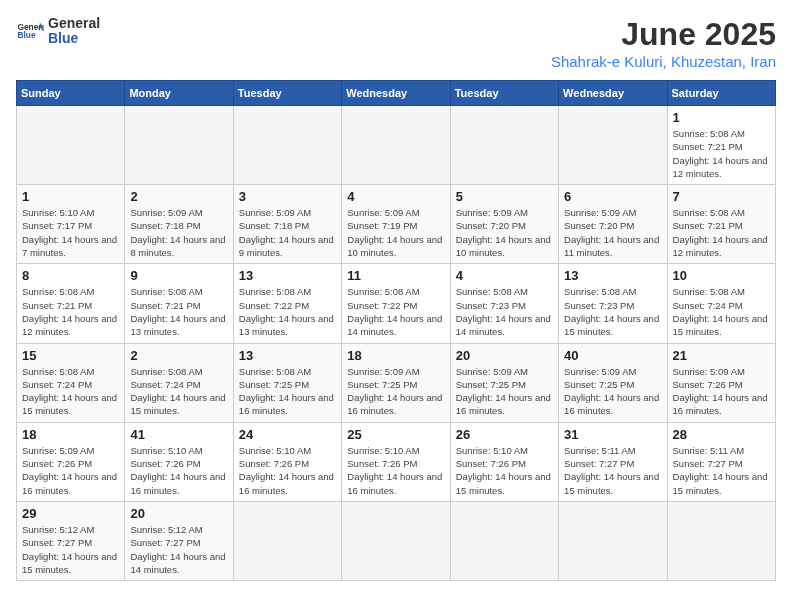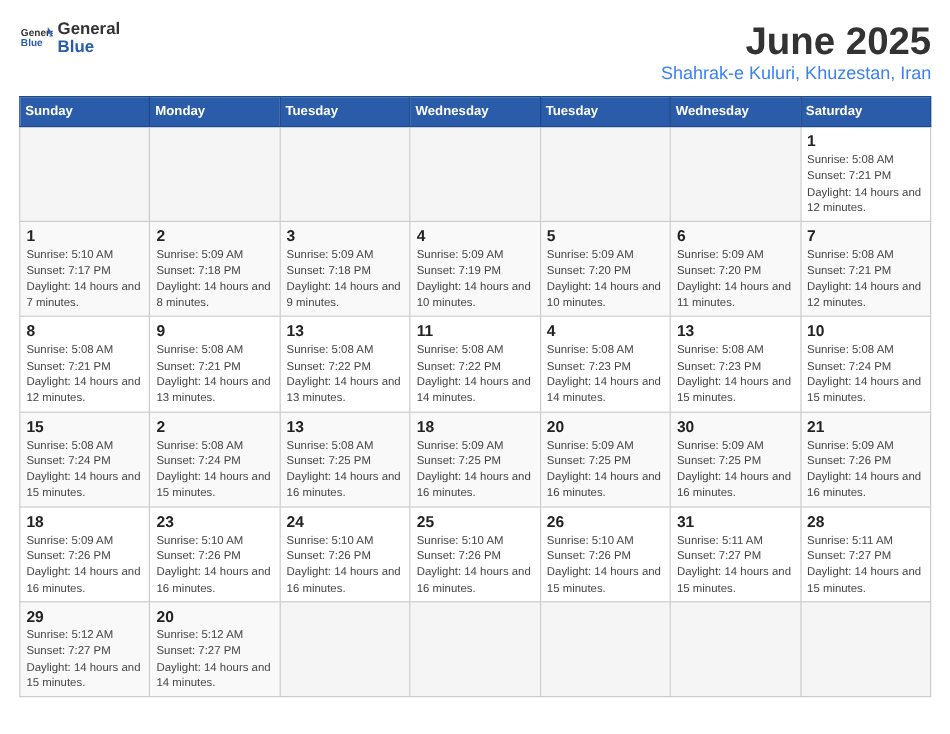--- a/index.html
+++ b/index.html
@@ -282,21 +282,21 @@
       </td>
         <td>
         <span class="day-number">20</span>
         <span class="day-info">
           Sunrise: 5:09 AM<br>
           Sunset: 7:25 PM<br>
           Daylight: 14 hours and 16 minutes.
         </span>
       </td>
         <td>
-        <span class="day-number">30</span>
+        <span class="day-number">40</span>
         <span class="day-info">
           Sunrise: 5:09 AM<br>
           Sunset: 7:25 PM<br>
           Daylight: 14 hours and 16 minutes.
         </span>
       </td>
         <td>
         <span class="day-number">21</span>
         <span class="day-info">
           Sunrise: 5:09 AM<br>
@@ -308,21 +308,21 @@
       <tr>
         <td>
         <span class="day-number">18</span>
         <span class="day-info">
           Sunrise: 5:09 AM<br>
           Sunset: 7:26 PM<br>
           Daylight: 14 hours and 16 minutes.
         </span>
       </td>
         <td>
-        <span class="day-number">23</span>
+        <span class="day-number">41</span>
         <span class="day-info">
           Sunrise: 5:10 AM<br>
           Sunset: 7:26 PM<br>
           Daylight: 14 hours and 16 minutes.
         </span>
       </td>
         <td>
         <span class="day-number">24</span>
         <span class="day-info">
           Sunrise: 5:10 AM<br>

